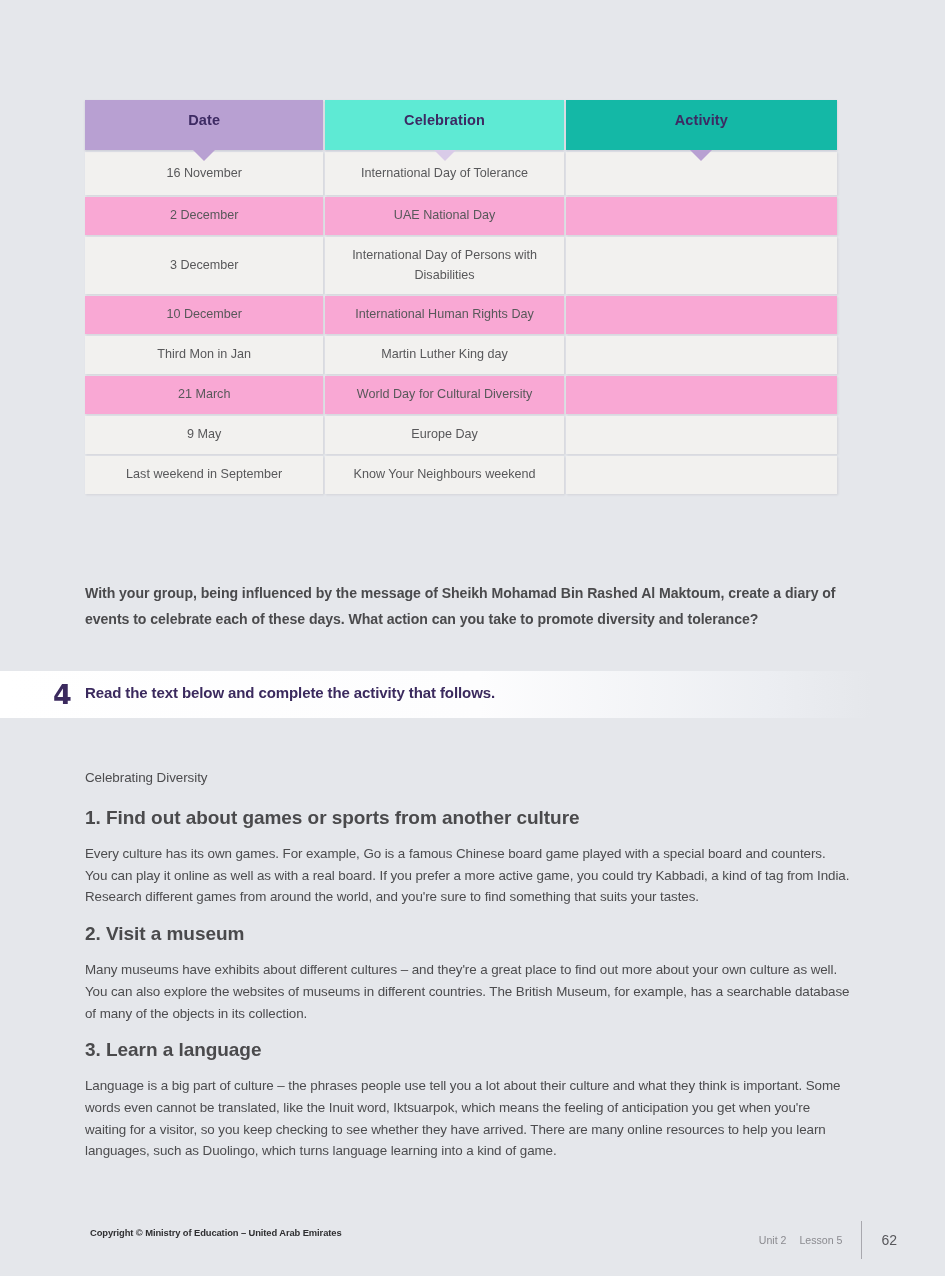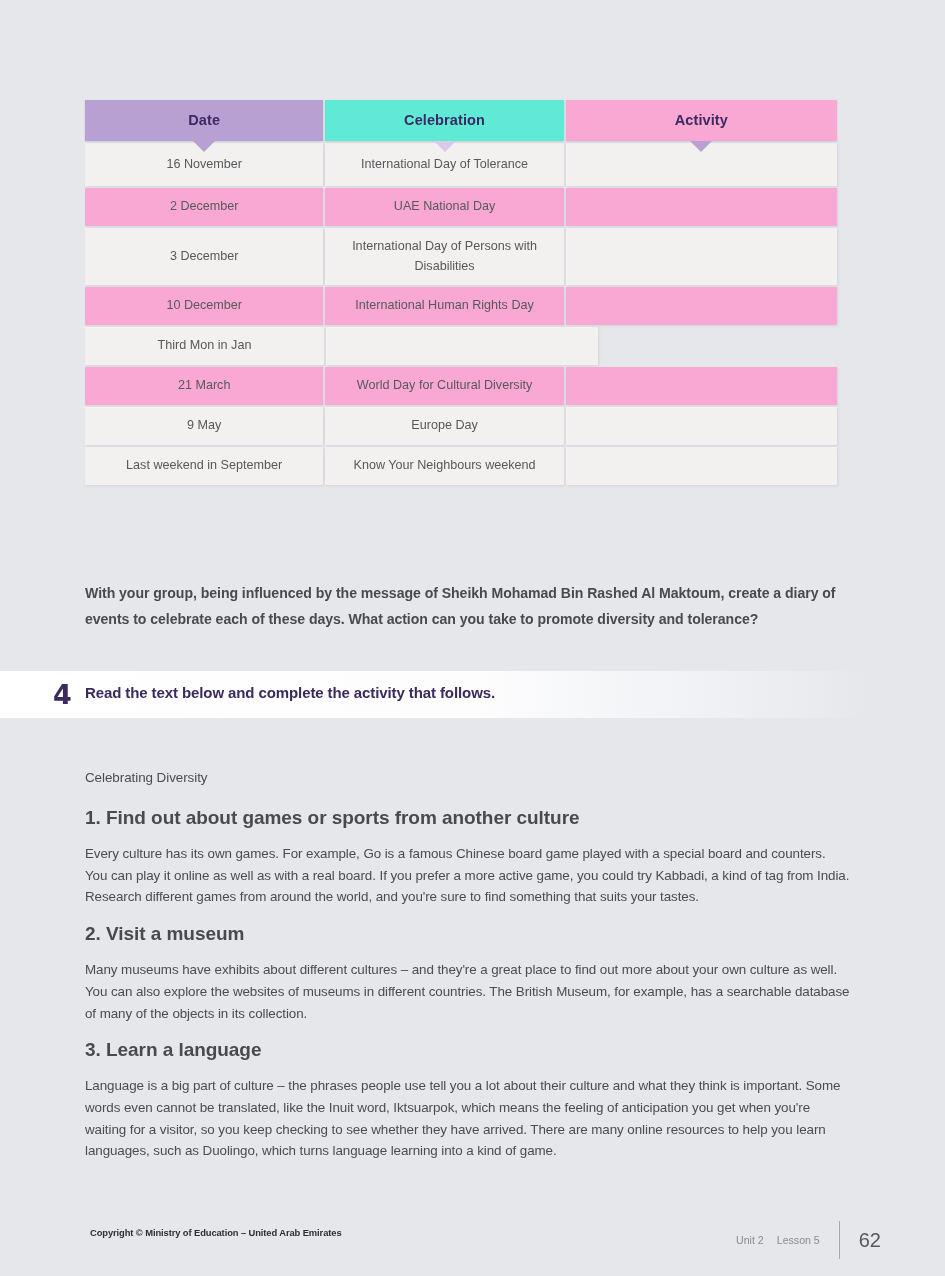--- a/index.html
+++ b/index.html
@@ -28,21 +28,21 @@
     gap: 2px;
     margin-bottom: 2px;
   }
   .tbl-head-cell {
     position: relative;
     text-align: center;
     font-size: 14.5px;
     font-weight: 600;
     color: #3d2a63;
     letter-spacing: .1px;
-    height: 41px;
+    height: 50px;
     line-height: 41px;
     box-shadow: 0 1px 2px rgba(80,70,110,.18);
   }
   .tbl-head-cell .chev {
     position: absolute;
     left: 50%;
     bottom: -11px;
     margin-left: -11px;
     width: 0;
     height: 0;
@@ -50,21 +50,21 @@
     border-right: 11px solid transparent;
   }
   .col-date   { width: 239px; }
   .col-celeb  { width: 239px; }
   .col-act    { width: 272px; }
 
   .h-date  { background: #b8a0d2; }
   .h-date  .chev { border-top: 11px solid #b8a0d2; }
   .h-celeb { background: #5eead4; }
   .h-celeb .chev { border-top: 11px solid #d9cbe8; }
-  .h-act   { background: #f9a8d4; }
+  .h-act   { background: #14b8a6; }
   .h-act   .chev { border-top: 11px solid #b8a0d2; }
 
   .tbl-cell {
     display: flex;
     align-items: center;
     justify-content: center;
     text-align: center;
     font-size: 12.6px;
     color: #58585a;
     line-height: 1.55;
@@ -155,37 +155,37 @@
     position: absolute;
     left: 90px;
     top: 1227px;
     font-size: 9.4px;
     font-weight: bold;
     color: #2f2f31;
     letter-spacing: -.1px;
   }
   #footer-meta {
     position: absolute;
-    right: 64px;
+    right: 48px;
     top: 1221px;
     display: flex;
     align-items: center;
     gap: 13px;
     color: #8b8b90;
     font-size: 10.6px;
   }
   #footer-meta .divider {
     display: inline-block;
     width: 1px;
     height: 38px;
     background: #a8a8ae;
     margin: 0 6px;
   }
   #footer-page {
-    font-size: 20px;
+    font-size: 14px;
     color: #58585c;
     font-weight: 400;
   }
 </style>
 </head>
 <body>
 
 <div id="activity-table">
 
   <div class="tbl-row">
@@ -222,20 +222,21 @@
   </div>
 
   <div class="tbl-row band-b r-h2">
     <div class="tbl-cell col-date">10 December</div>
     <div class="tbl-cell col-celeb">International Human Rights Day</div>
     <div class="tbl-cell col-act"></div>
   </div>
 
   <div class="tbl-row band-a r-h2">
     <div class="tbl-cell col-date">Third Mon in Jan</div>
+    <div class="tbl-cell col-celeb">Martin Luther King day</div>
     <div class="tbl-cell col-act"></div>
   </div>
 
   <div class="tbl-row band-b r-h2">
     <div class="tbl-cell col-date">21 March</div>
     <div class="tbl-cell col-celeb">World Day for Cultural Diversity</div>
     <div class="tbl-cell col-act"></div>
   </div>
 
   <div class="tbl-row band-a r-h2">

